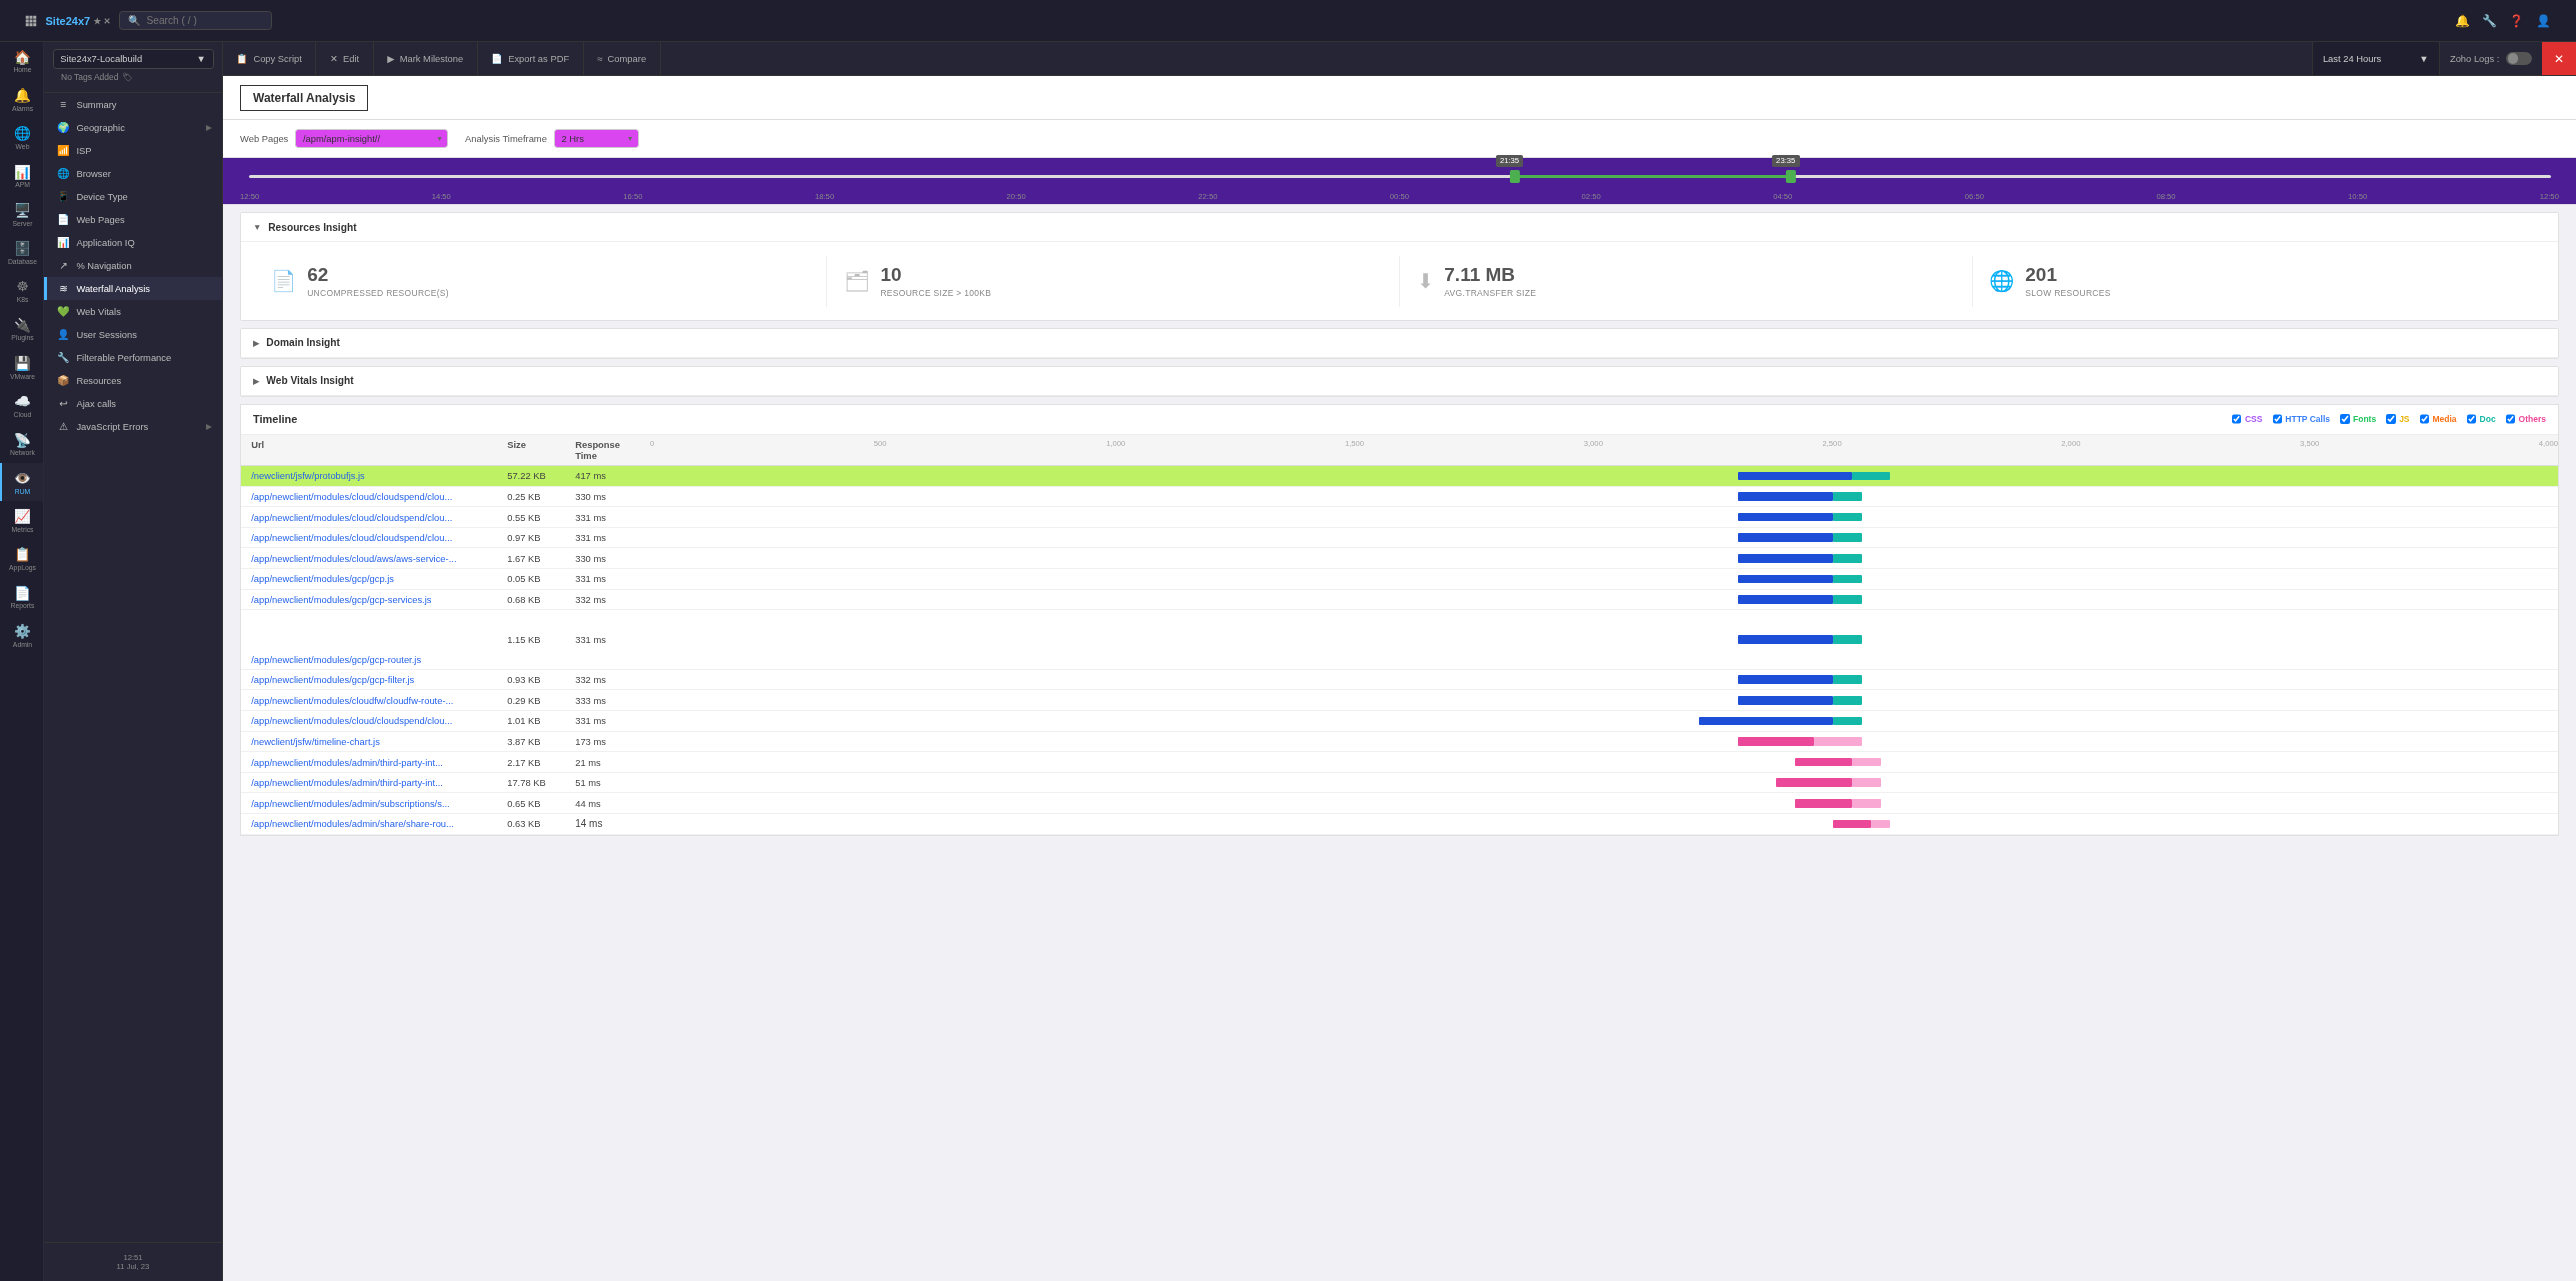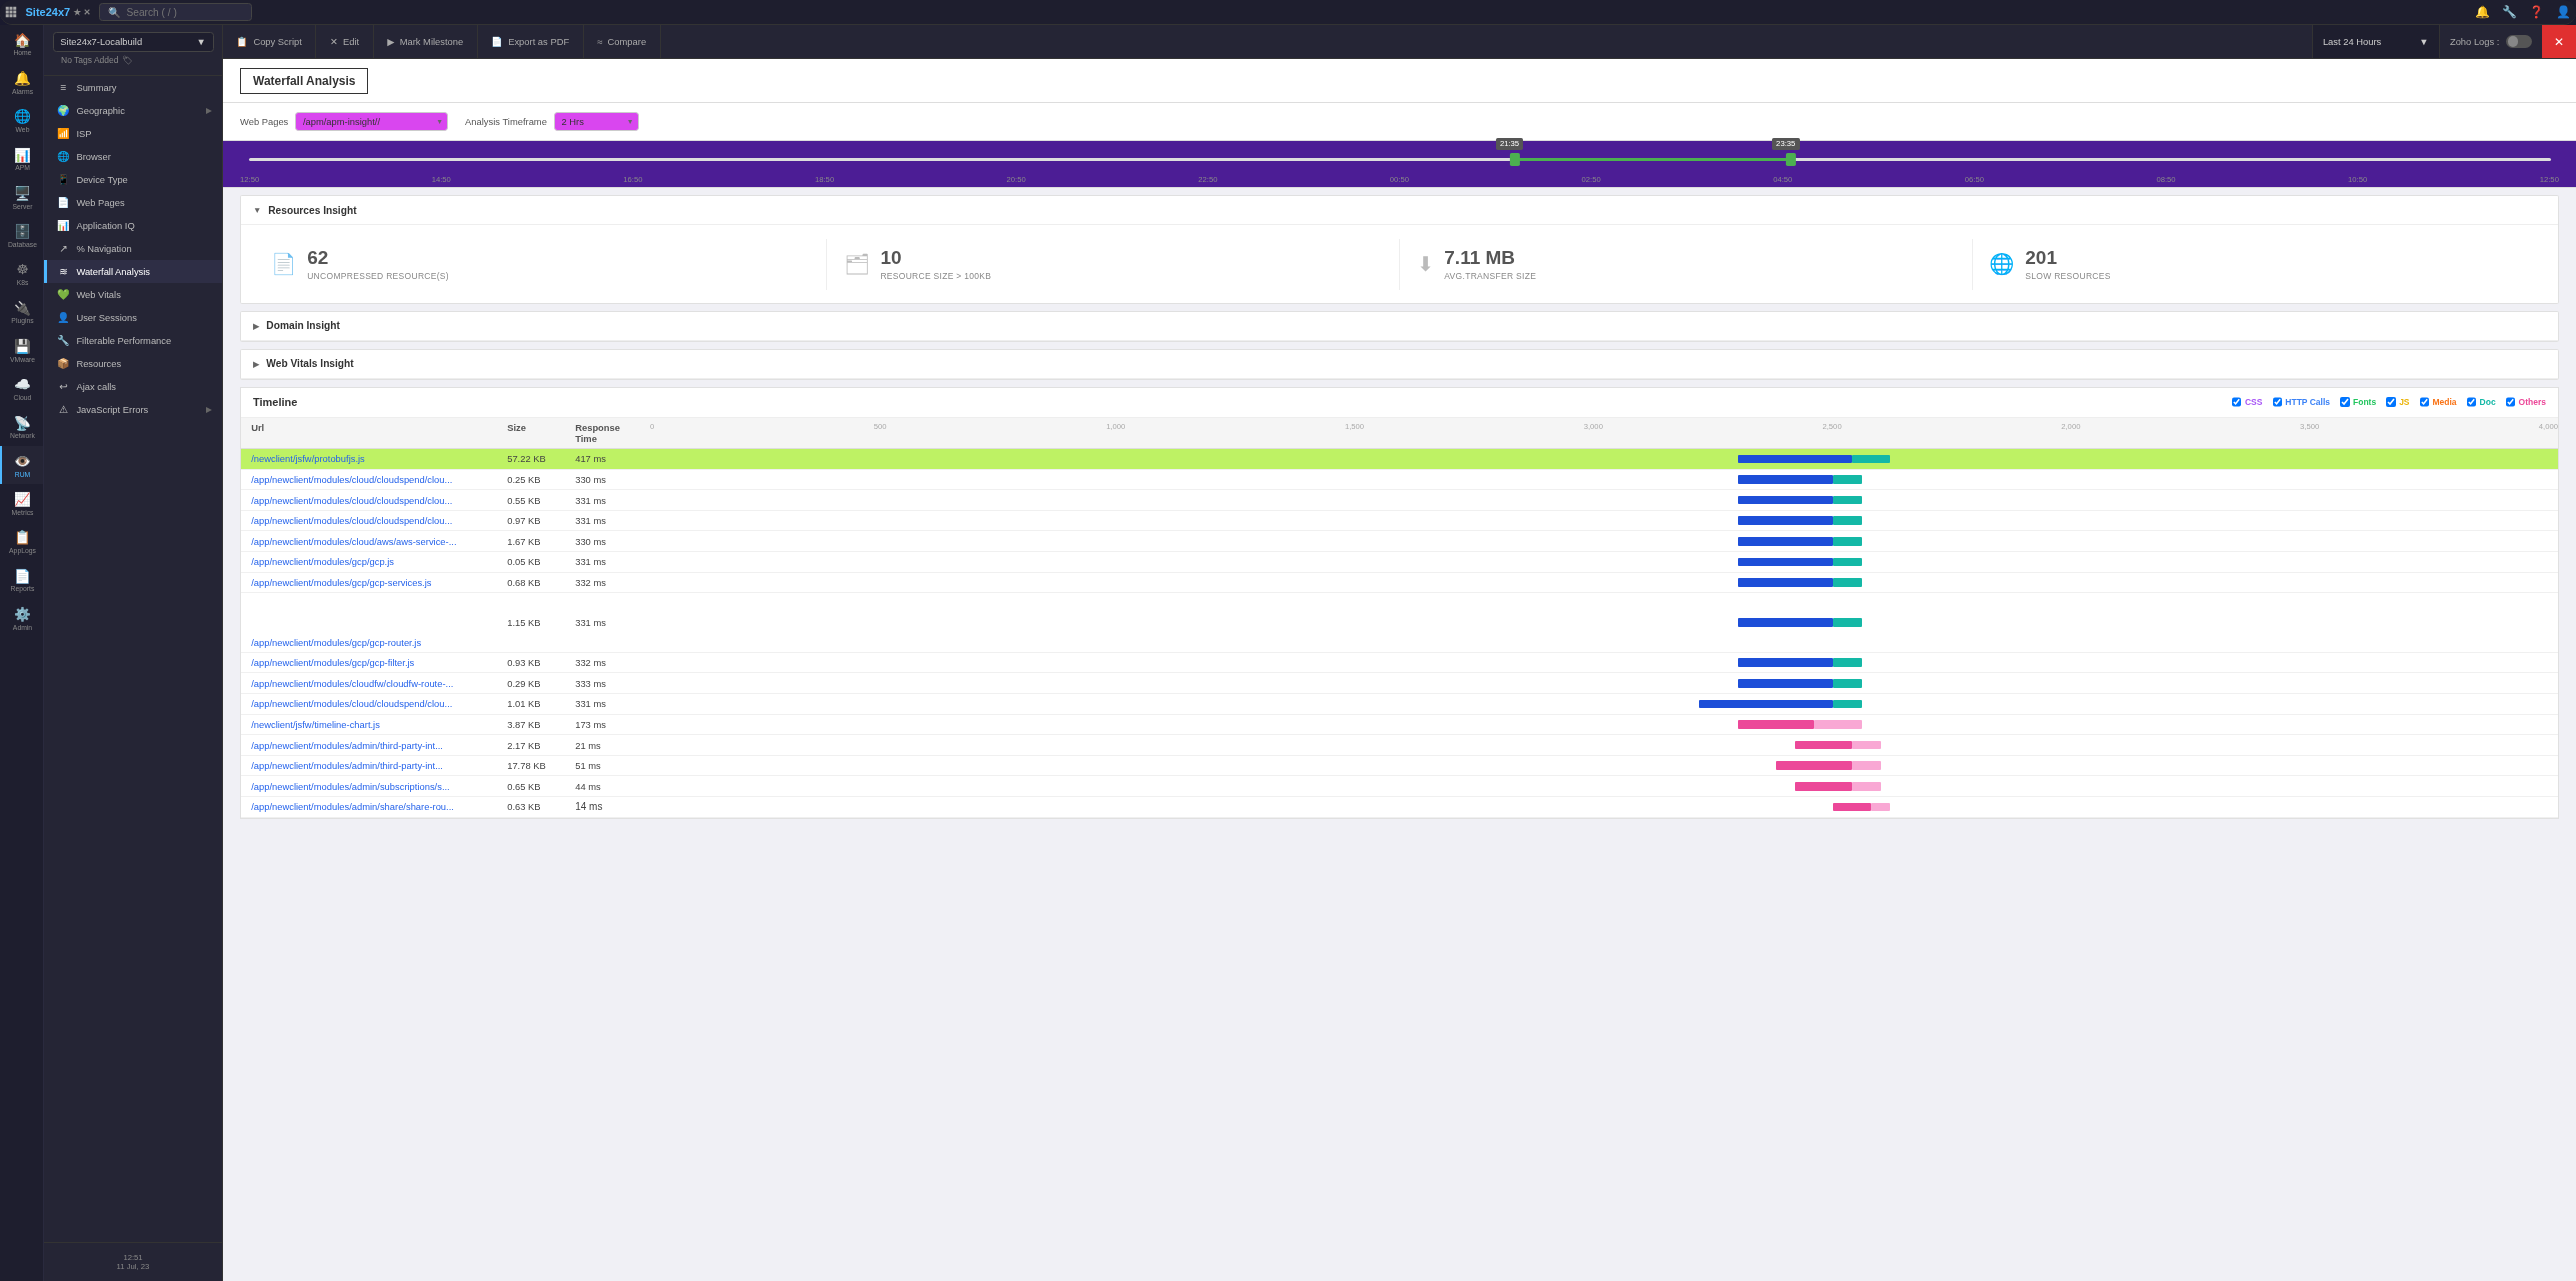--- a/index.html
+++ b/index.html
@@ -1,21 +1,21 @@
 <!DOCTYPE html>
 <html style="font-size:13.6px"><head>
   <meta charset="utf-8">
   <style>
     * { box-sizing: border-box; margin: 0; padding: 0; }
     body { font-family: -apple-system, BlinkMacSystemFont, 'Segoe UI', sans-serif; font-size: 10.2px; background: #1a1a2e; color: #333; overflow: hidden; }
 
     .app-container { display: flex; flex-direction: column; height: 100vh; width: 100vw; }
 
     
-    .top-bar { display: flex; align-items: center; background: #1e1e2e; height: 25px; padding: 0 5px; gap: 8.5px; border-bottom: 0.9px solid #333; flex-shrink: 0; border-radius: 14px; }
+    .top-bar { display: flex; align-items: center; background: #1e1e2e; height: 42px; padding: 0 25px; gap: 8.5px; border-bottom: 0.9px solid #333; flex-shrink: 0; }
     .top-bar-grid { display: flex; align-items: center; gap: 5.1px; color: #aaa; cursor: pointer; }
     .top-bar-grid svg { width: 12px; height: 12px; fill: #aaa; }
     .top-bar-brand { color: #4db8ff; font-weight: 600; font-size: 11px; display: flex; align-items: center; gap: 3.4px; }
     .top-bar-brand .star { color: #888; font-size: 8.5px; }
     .top-bar-search { background: #2a2a3e; border: 0.9px solid #444; border-radius: 3.4px; padding: 2.6px 8.5px; color: #aaa; font-size: 10.2px; width: 153px; display: flex; align-items: center; gap: 5.1px; }
     .top-bar-search input { background: transparent; border: none; outline: none; color: #aaa; font-size: 10.2px; width: 111px; }
     .top-bar-right { margin-left: auto; display: flex; align-items: center; gap: 12px; }
     .top-bar-icon { color: #aaa; font-size: 12px; cursor: pointer; }
 
     

